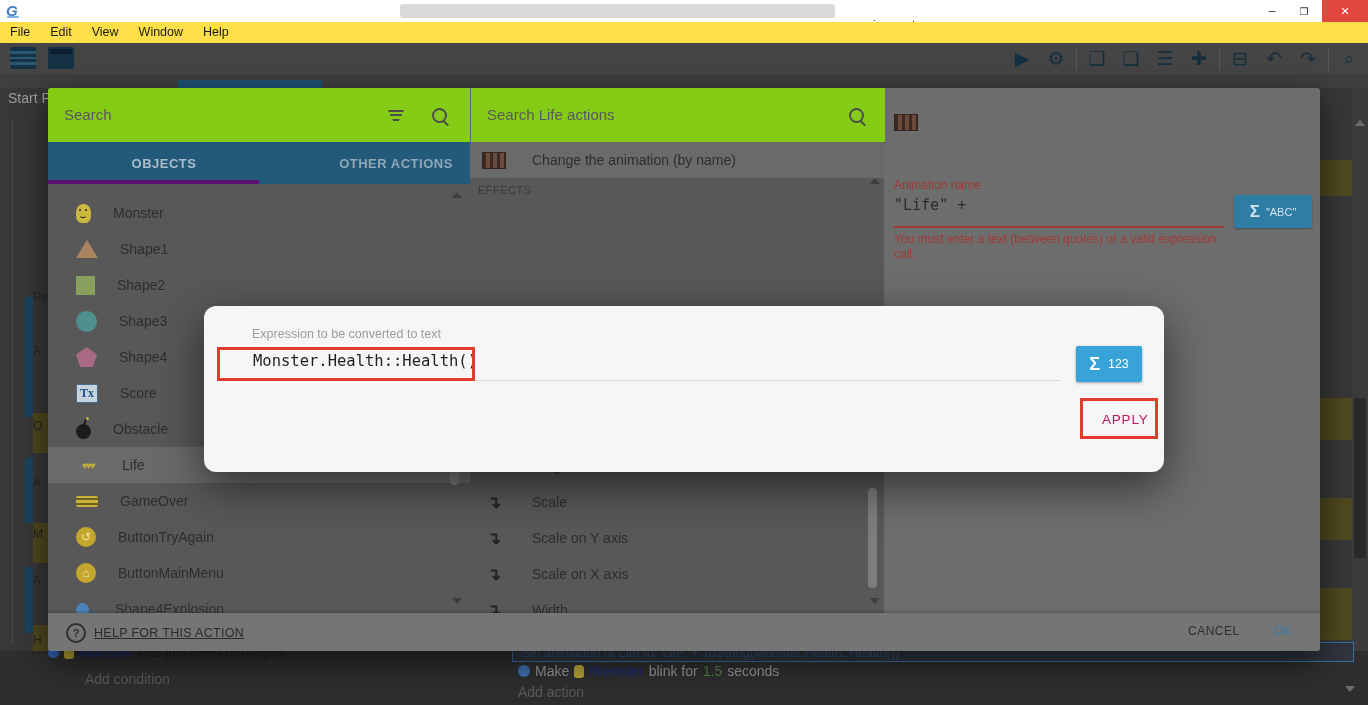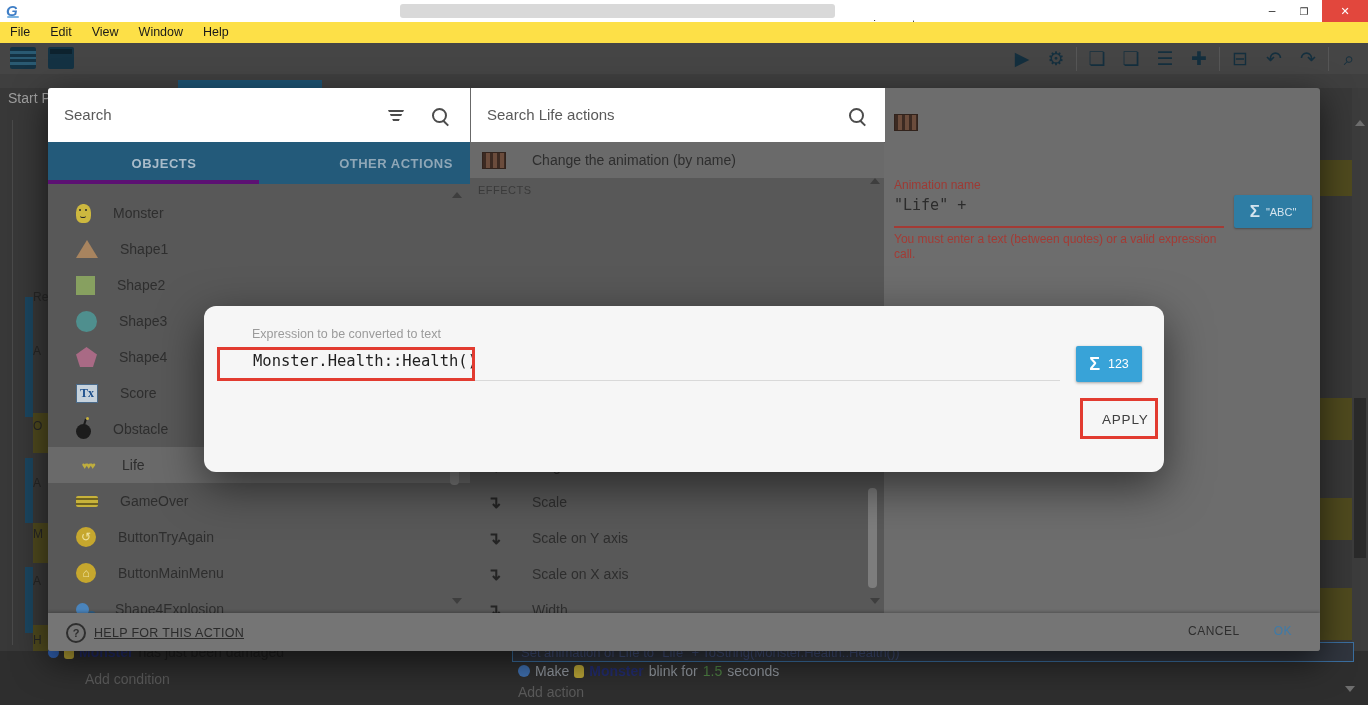--- a/index.html
+++ b/index.html
@@ -52,21 +52,21 @@
   .bold-navy{font-weight:bold;color:#222c6e;}
   .add-link{position:absolute;font-size:14px;color:#5a5a5a;}
   .sel-action-row{position:absolute;left:512px;top:-9px;width:840px;height:18px;border:1px solid #3b6fa0;background:#30353e;overflow:hidden;}
   .sel-action-row span{position:absolute;left:8px;top:2px;font-size:13px;color:#42507c;white-space:nowrap;}
   .blink-row{position:absolute;left:518px;top:12px;display:flex;align-items:center;gap:5px;font-size:14px;color:#8f959c;}
   .gear{width:12px;height:12px;border-radius:50%;background:#3f6fae;}
   .green-num{color:#4e8043;}
 
   
   .dialog{position:absolute;left:48px;top:88px;width:1272px;height:563px;background:#6d6d6d;border-radius:3px;box-shadow:0 10px 34px rgba(0,0,0,.6);overflow:hidden;}
-  .search-row{position:absolute;top:0;height:54px;background:#ffffff;border-bottom:1px solid #5a5a5a;text-decoration:underline;}
+  .search-row{position:absolute;top:0;height:54px;background:#84cc16;border-bottom:1px solid #5a5a5a;text-decoration:underline;}
   .sr-left{left:0;width:422px;}
   .sr-mid{left:422px;width:414px;border-left:1px solid #686868;}
   .placeholder{position:absolute;left:16px;top:18px;font-size:15px;color:#595959;}
   .filter-ic{position:absolute;left:340px;top:22px;width:16px;height:11px;
     background:linear-gradient(#4c4c4c 0 2px,transparent 2px 4.5px,#4c4c4c 4.5px 6.5px,transparent 6.5px 9px,#4c4c4c 9px 11px);
     clip-path:polygon(0 0,100% 0,68% 100%,32% 100%);}
   .mag{position:absolute;width:11px;height:11px;border:2px solid #4c4c4c;border-radius:50%;}
   .mag::after{content:"";position:absolute;left:10px;top:10px;width:7px;height:2px;background:#4c4c4c;transform:rotate(45deg);transform-origin:0 0;}
 
   .tabbar{position:absolute;left:0;top:54px;width:464px;height:42px;background:#235a7a;display:flex;}
@@ -139,21 +139,21 @@
   .btn-ok{color:#3e7ba9;cursor:pointer;}
 
   
   .modal{position:absolute;left:204px;top:306px;width:960px;height:166px;background:#f6f6f6;border-radius:12px;box-shadow:0 14px 45px rgba(0,0,0,.55);z-index:20;}
   .md-label{position:absolute;left:48px;top:21px;font-size:12.5px;color:#9b9b9b;}
   .md-expr{position:absolute;left:49px;top:46px;font-family:"DejaVu Sans Mono",monospace;font-size:15.5px;color:#1f1f1f;}
   .md-underline{position:absolute;left:44px;top:74px;width:812px;height:1px;background:#d9d9d9;}
   .md-sigma{position:absolute;left:872px;top:40px;width:66px;height:36px;background:#38a3d8;border-radius:2px;display:flex;align-items:center;justify-content:center;gap:8px;color:#ffffff;cursor:pointer;box-shadow:0 1px 3px rgba(0,0,0,.35);}
   .md-sigma .sig{font-size:18px;font-weight:bold;}
   .md-sigma .num{font-size:12.5px;}
-  .md-apply{position:absolute;left:898px;top:106px;font-size:13.5px;letter-spacing:.8px;color:#404040;cursor:pointer;}
+  .md-apply{position:absolute;left:898px;top:106px;font-size:13.5px;letter-spacing:.8px;color:#be185d;cursor:pointer;}
 
   .red-rect{position:absolute;border:3px solid #e23b30;z-index:30;}
   .rr-expr{left:217px;top:347px;width:252px;height:28px;}
   .rr-apply{left:1080px;top:398px;width:72px;height:35px;}
 </style>
 </head>
 <body>
 
 <div class="screen">
 

